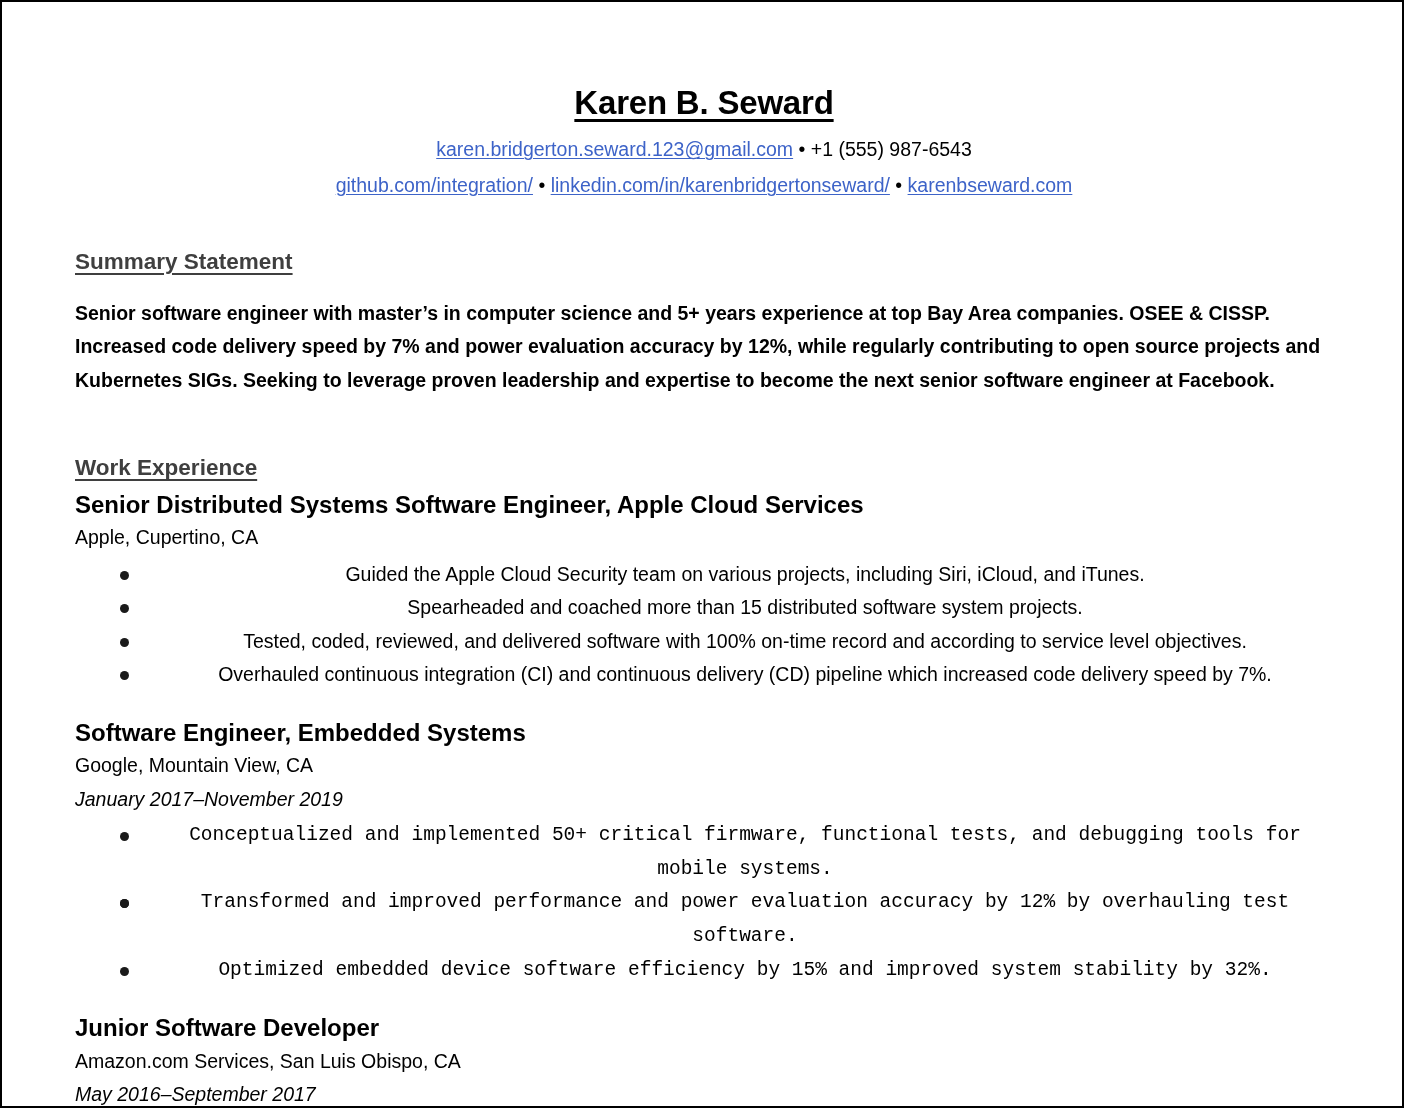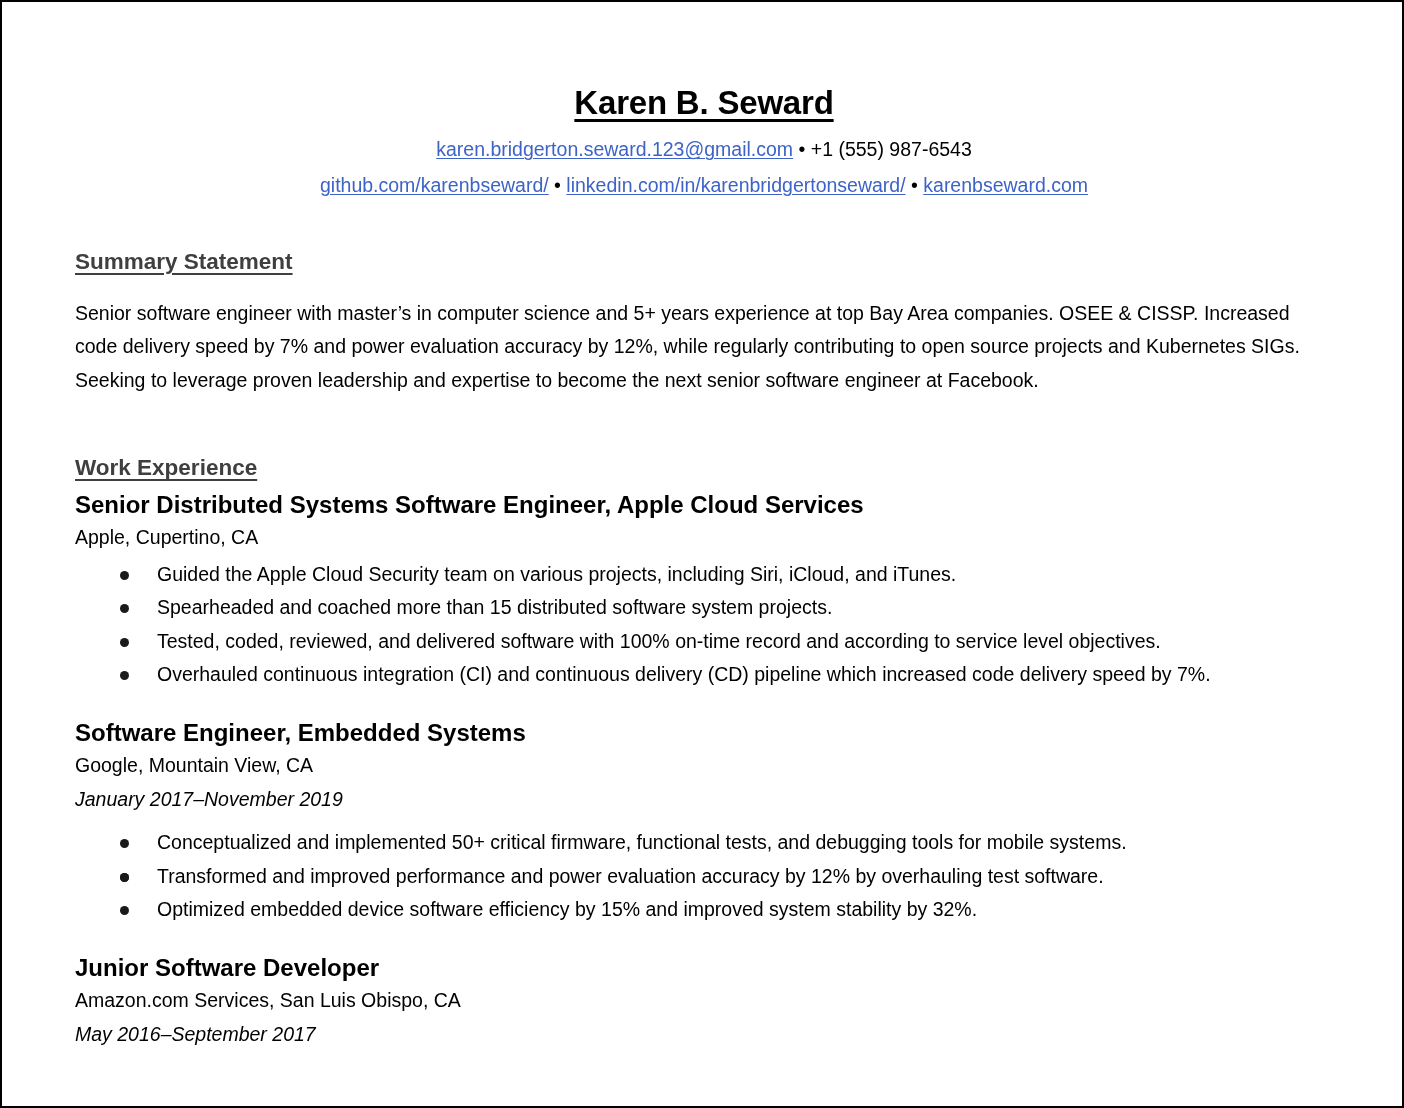--- a/index.html
+++ b/index.html
@@ -74,20 +74,21 @@
   #heading-work    { margin-top: 60px; }
 
   
   .summary-text {
     margin-top: 23px;
     font-size: 19.5px;
     color: #000000;
     line-height: 33.6px;
     text-align: left;
     width: 1247px;
+    font-weight: bold;
   }
 
   
   .job { margin-top: 0; }
   .job-title {
     font-size: 24px;
     font-weight: bold;
     color: #000000;
     line-height: 33.4px;
   }
@@ -106,47 +107,48 @@
     list-style: none;
     margin: 0;
     padding: 0;
   }
   .bullets li {
     position: relative;
     padding-left: 82px;
     font-size: 19.5px;
     color: #000000;
     line-height: 33.6px;
+    text-align: center;
   }
   .bullets li .dot {
     position: absolute;
     left: 45px;
     top: 13px;
     width: 9px;
     height: 9px;
     border-radius: 50%;
     background: #1a1a1a;
   }
   #job-0 { margin-top: 8px; }
   #job-0 .bullets { margin-top: 3px; }
   #job-1 { margin-top: 24px; }
-  #job-1 .bullets { margin-top: 10px; }
+  #job-1 .bullets { margin-top: 3px; font-family: Liberation Mono, monospace; }
   #job-2 { margin-top: 24px; }
 </style>
 </head>
 <body>
 
 <div id="page">
   <div id="sheet">
 
     <div class="name"><span class="u">Karen B. Seward</span></div>
 
     <div class="contact line1"><span class="link">karen.bridgerton.seward.123@gmail.com</span><span class="sep">&nbsp;</span><span class="sep">•</span><span class="sep">&nbsp;</span><span>+1 (555) 987-6543</span></div>
 
-    <div class="contact line2"><span class="link">github.com/karenbseward/</span><span class="sep">&nbsp;</span><span class="sep">•</span><span class="sep">&nbsp;</span><span class="link">linkedin.com/in/karenbridgertonseward/</span><span class="sep">&nbsp;</span><span class="sep">•</span><span class="sep">&nbsp;</span><span class="link">karenbseward.com</span></div>
+    <div class="contact line2"><span class="link">github.com/integration/</span><span class="sep">&nbsp;</span><span class="sep">•</span><span class="sep">&nbsp;</span><span class="link">linkedin.com/in/karenbridgertonseward/</span><span class="sep">&nbsp;</span><span class="sep">•</span><span class="sep">&nbsp;</span><span class="link">karenbseward.com</span></div>
 
     <div class="section-heading" id="heading-summary">Summary Statement</div>
     <div class="summary-text">Senior software engineer with master’s in computer science and 5+ years experience at top Bay Area companies. OSEE &amp; CISSP. Increased code delivery speed by 7% and power evaluation accuracy by 12%, while regularly contributing to open source projects and Kubernetes SIGs. Seeking to leverage proven leadership and expertise to become the next senior software engineer at Facebook.</div>
 
     <div class="section-heading" id="heading-work">Work Experience</div>
 
     <div class="job" id="job-0">
       <div class="job-title">Senior Distributed Systems Software Engineer, Apple Cloud Services</div>
       <div class="job-company">Apple, Cupertino, CA</div>
       <ul class="bullets">

